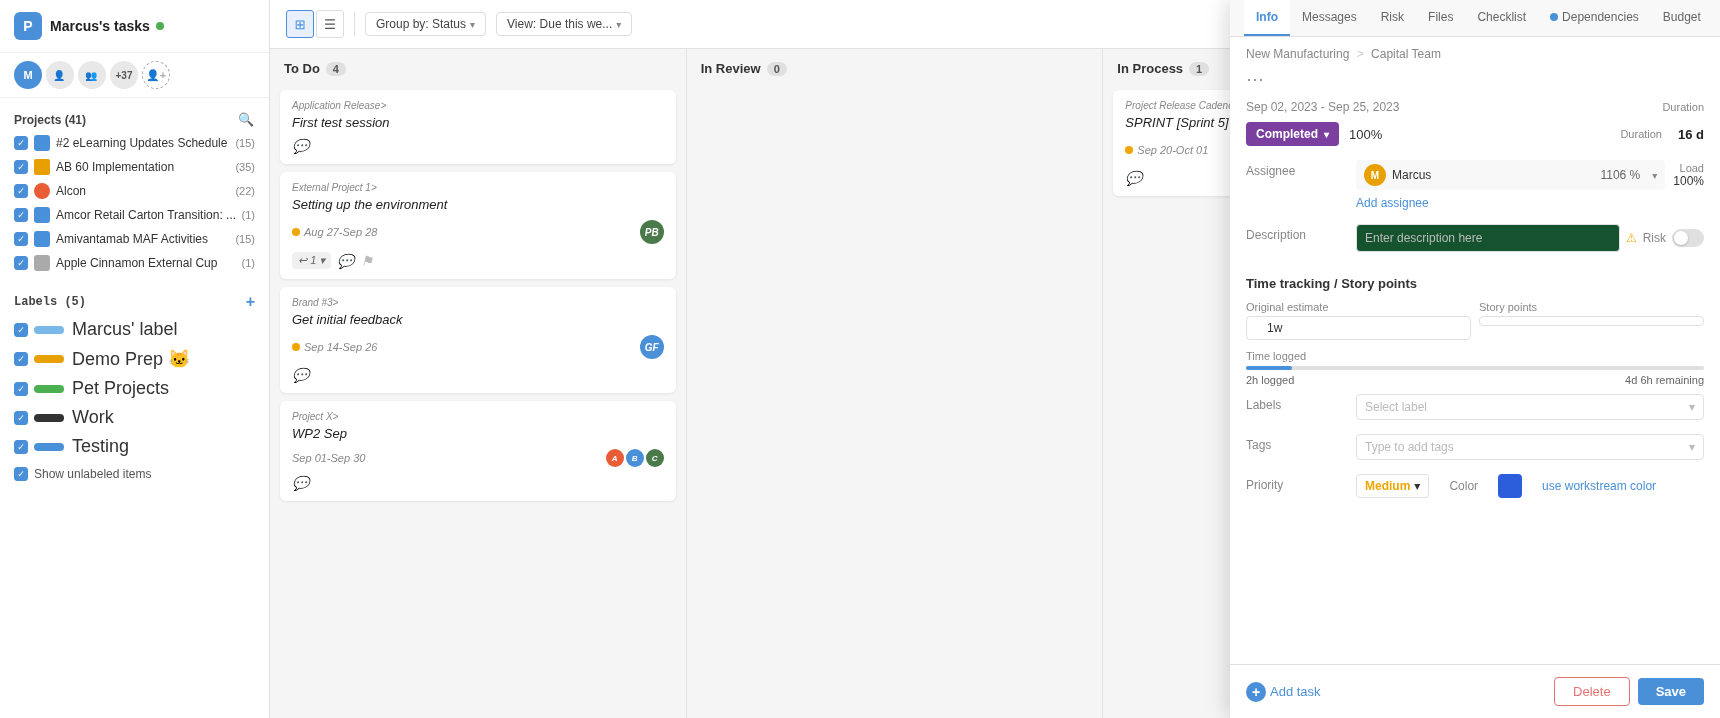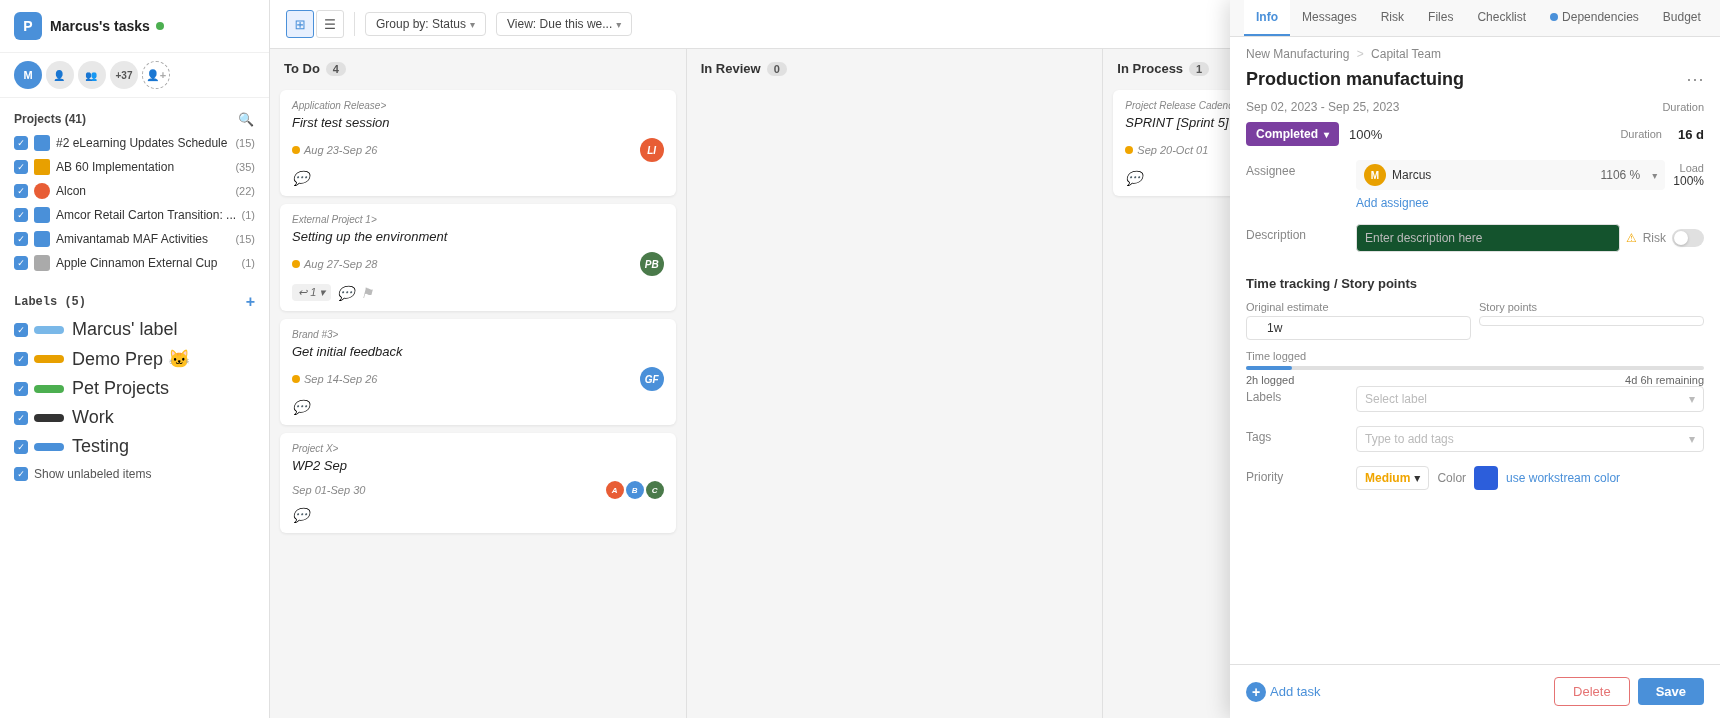--- a/index.html
+++ b/index.html
@@ -12,21 +12,21 @@
     .sidebar { width: 270px; background: #fff; border-right: 1px solid #e0e0e0; display: flex; flex-direction: column; flex-shrink: 0; }
     .sidebar-header { display: flex; align-items: center; padding: 12px 14px; border-bottom: 1px solid #f0f0f0; }
     .sidebar-logo { width: 28px; height: 28px; background: #4a90d9; border-radius: 6px; display: flex; align-items: center; justify-content: center; color: white; font-weight: bold; font-size: 14px; margin-right: 8px; }
     .sidebar-title { font-weight: 600; font-size: 14px; color: #222; }
     .sidebar-avatar-row { display: flex; align-items: center; padding: 8px 14px; gap: 4px; border-bottom: 1px solid #f0f0f0; }
     .avatar { width: 28px; height: 28px; border-radius: 50%; display: flex; align-items: center; justify-content: center; font-size: 11px; font-weight: 600; }
     .avatar-blue { background: #4a90d9; color: white; }
     .avatar-group { background: #e8e8e8; color: #555; font-size: 10px; }
     .avatar-add { background: transparent; border: 1.5px dashed #aaa; color: #aaa; cursor: pointer; }
     .sidebar-section { padding: 6px 14px; }
-    .sidebar-section-header { display: flex; justify-content: space-between; padding: 8px 0 4px; }
+    .sidebar-section-header { display: flex; align-items: center; justify-content: space-between; padding: 8px 0 4px; }
     .sidebar-section-title { font-weight: 600; font-size: 12px; color: #444; }
     .sidebar-search { color: #888; cursor: pointer; }
     .project-item { display: flex; align-items: center; padding: 4px 0; cursor: pointer; }
     .project-checkbox { width: 14px; height: 14px; border-radius: 3px; border: 1.5px solid #4a90d9; background: #4a90d9; margin-right: 6px; flex-shrink: 0; display: flex; align-items: center; justify-content: center; }
     .project-checkbox::after { content: '✓'; color: white; font-size: 9px; }
     .project-icon { width: 16px; height: 16px; border-radius: 3px; margin-right: 6px; flex-shrink: 0; }
     .project-name { flex: 1; font-size: 12px; color: #333; white-space: nowrap; overflow: hidden; text-overflow: ellipsis; }
     .project-count { font-size: 11px; color: #888; margin-left: 4px; }
     .label-dot { width: 30px; height: 8px; border-radius: 4px; margin-right: 8px; flex-shrink: 0; }
     .labels-section { padding: 6px 14px; }
@@ -108,29 +108,29 @@
     .risk-icon { color: #f0a500; font-size: 12px; }
     .risk-label { font-size: 12px; color: #888; }
     .risk-toggle { width: 32px; height: 18px; background: #e0e0e0; border-radius: 9px; position: relative; cursor: pointer; }
     .risk-toggle-knob { width: 14px; height: 14px; background: #fff; border-radius: 50%; position: absolute; top: 2px; left: 2px; box-shadow: 0 1px 3px rgba(0,0,0,0.2); }
 
     .section-title { font-size: 13px; font-weight: 600; color: #333; margin-bottom: 10px; padding-top: 4px; }
     .time-grid { display: grid; grid-template-columns: 1fr 1fr; gap: 8px; margin-bottom: 10px; }
     .time-field { display: flex; flex-direction: column; gap: 3px; }
     .time-field-label { font-size: 11px; color: #888; }
     .time-input { border: 1px solid #e0e0e0; border-radius: 4px; padding: 4px 20px; font-size: 12px; color: #333; background: #fff; }
-    .time-logged-row { }
+    .time-logged-row { margin-bottom: 8px; }
     .time-logged-label { font-size: 11px; color: #888; margin-bottom: 4px; }
     .progress-bar { height: 4px; background: #e0e0e0; border-radius: 2px; margin-bottom: 4px; }
     .progress-fill { height: 100%; background: #4a90d9; border-radius: 2px; }
     .time-logged-detail { display: flex; justify-content: space-between; font-size: 11px; color: #666; }
 
     .labels-field { border: 1px solid #e0e0e0; border-radius: 4px; padding: 5px 8px; font-size: 12px; color: #bbb; display: flex; align-items: center; justify-content: space-between; cursor: pointer; }
     .tags-field { border: 1px solid #e0e0e0; border-radius: 4px; padding: 5px 8px; font-size: 12px; color: #bbb; display: flex; align-items: center; justify-content: space-between; cursor: pointer; }
-    .priority-color-row { display: flex; align-items: center; gap: 8px; }
+    .priority-color-row { display: flex; align-items: center; gap: 20px; }
     .priority-dropdown { display: flex; align-items: center; gap: 4px; border: 1px solid #e0e0e0; border-radius: 4px; padding: 4px 8px; font-size: 12px; cursor: pointer; background: #fff; }
     .priority-orange { color: #f0a500; font-weight: 600; }
     .color-label { font-size: 12px; color: #888; }
     .color-swatch { width: 24px; height: 24px; border-radius: 4px; background: #2c5edb; cursor: pointer; }
     .use-workstream { font-size: 12px; color: #4a90d9; cursor: pointer; }
 
     .panel-footer { border-top: 1px solid #e0e0e0; padding: 12px 16px; display: flex; align-items: center; gap: 8px; }
     .add-task-btn { display: flex; align-items: center; gap: 4px; color: #4a90d9; font-size: 13px; cursor: pointer; }
     .add-task-icon { width: 20px; height: 20px; border-radius: 50%; background: #4a90d9; color: white; display: flex; align-items: center; justify-content: center; font-size: 14px; font-weight: bold; }
     .spacer { flex: 1; }
@@ -262,27 +262,20 @@
       <div class="board-column">
         <div class="column-header">
           <span class="column-title">To Do</span>
           <span class="column-count">4</span>
         </div>
         <div class="column-cards">
 
           <div class="card">
             <div class="card-label">Application Release&gt;</div>
             <div class="card-title">First test session</div>
-            <div class="card-footer">
-              <div class="card-date">
-                <div class="date-dot"></div>
-                <span>Aug 23-Sep 26</span>
-              </div>
-              <div class="card-avatar" style="background:#e85d35;">LI</div>
-            </div>
             <div class="card-actions">
               <span class="card-action-icon">💬</span>
             </div>
           </div>
 
           <div class="card">
             <div class="card-label">External Project 1&gt;</div>
             <div class="card-title">Setting up the environment</div>
             <div class="card-footer">
               <div class="card-date">
@@ -424,21 +417,20 @@
 
     </div>
 
     <div class="panel-breadcrumb">
       <span class="breadcrumb-link">New Manufacturing</span>
       <span class="breadcrumb-sep"> &gt; </span>
       <span class="breadcrumb-link">Capital Team</span>
     </div>
 
     <div class="panel-title-row">
-      <span class="panel-title">Production manufactuing</span>
       <span class="panel-menu">···</span>
     </div>
 
     <div class="panel-date-row">
       <span class="panel-dates">Sep 02, 2023 - Sep 25, 2023</span>
       <span class="panel-duration-label">Duration</span>
     </div>
 
     <div class="panel-body">
 

